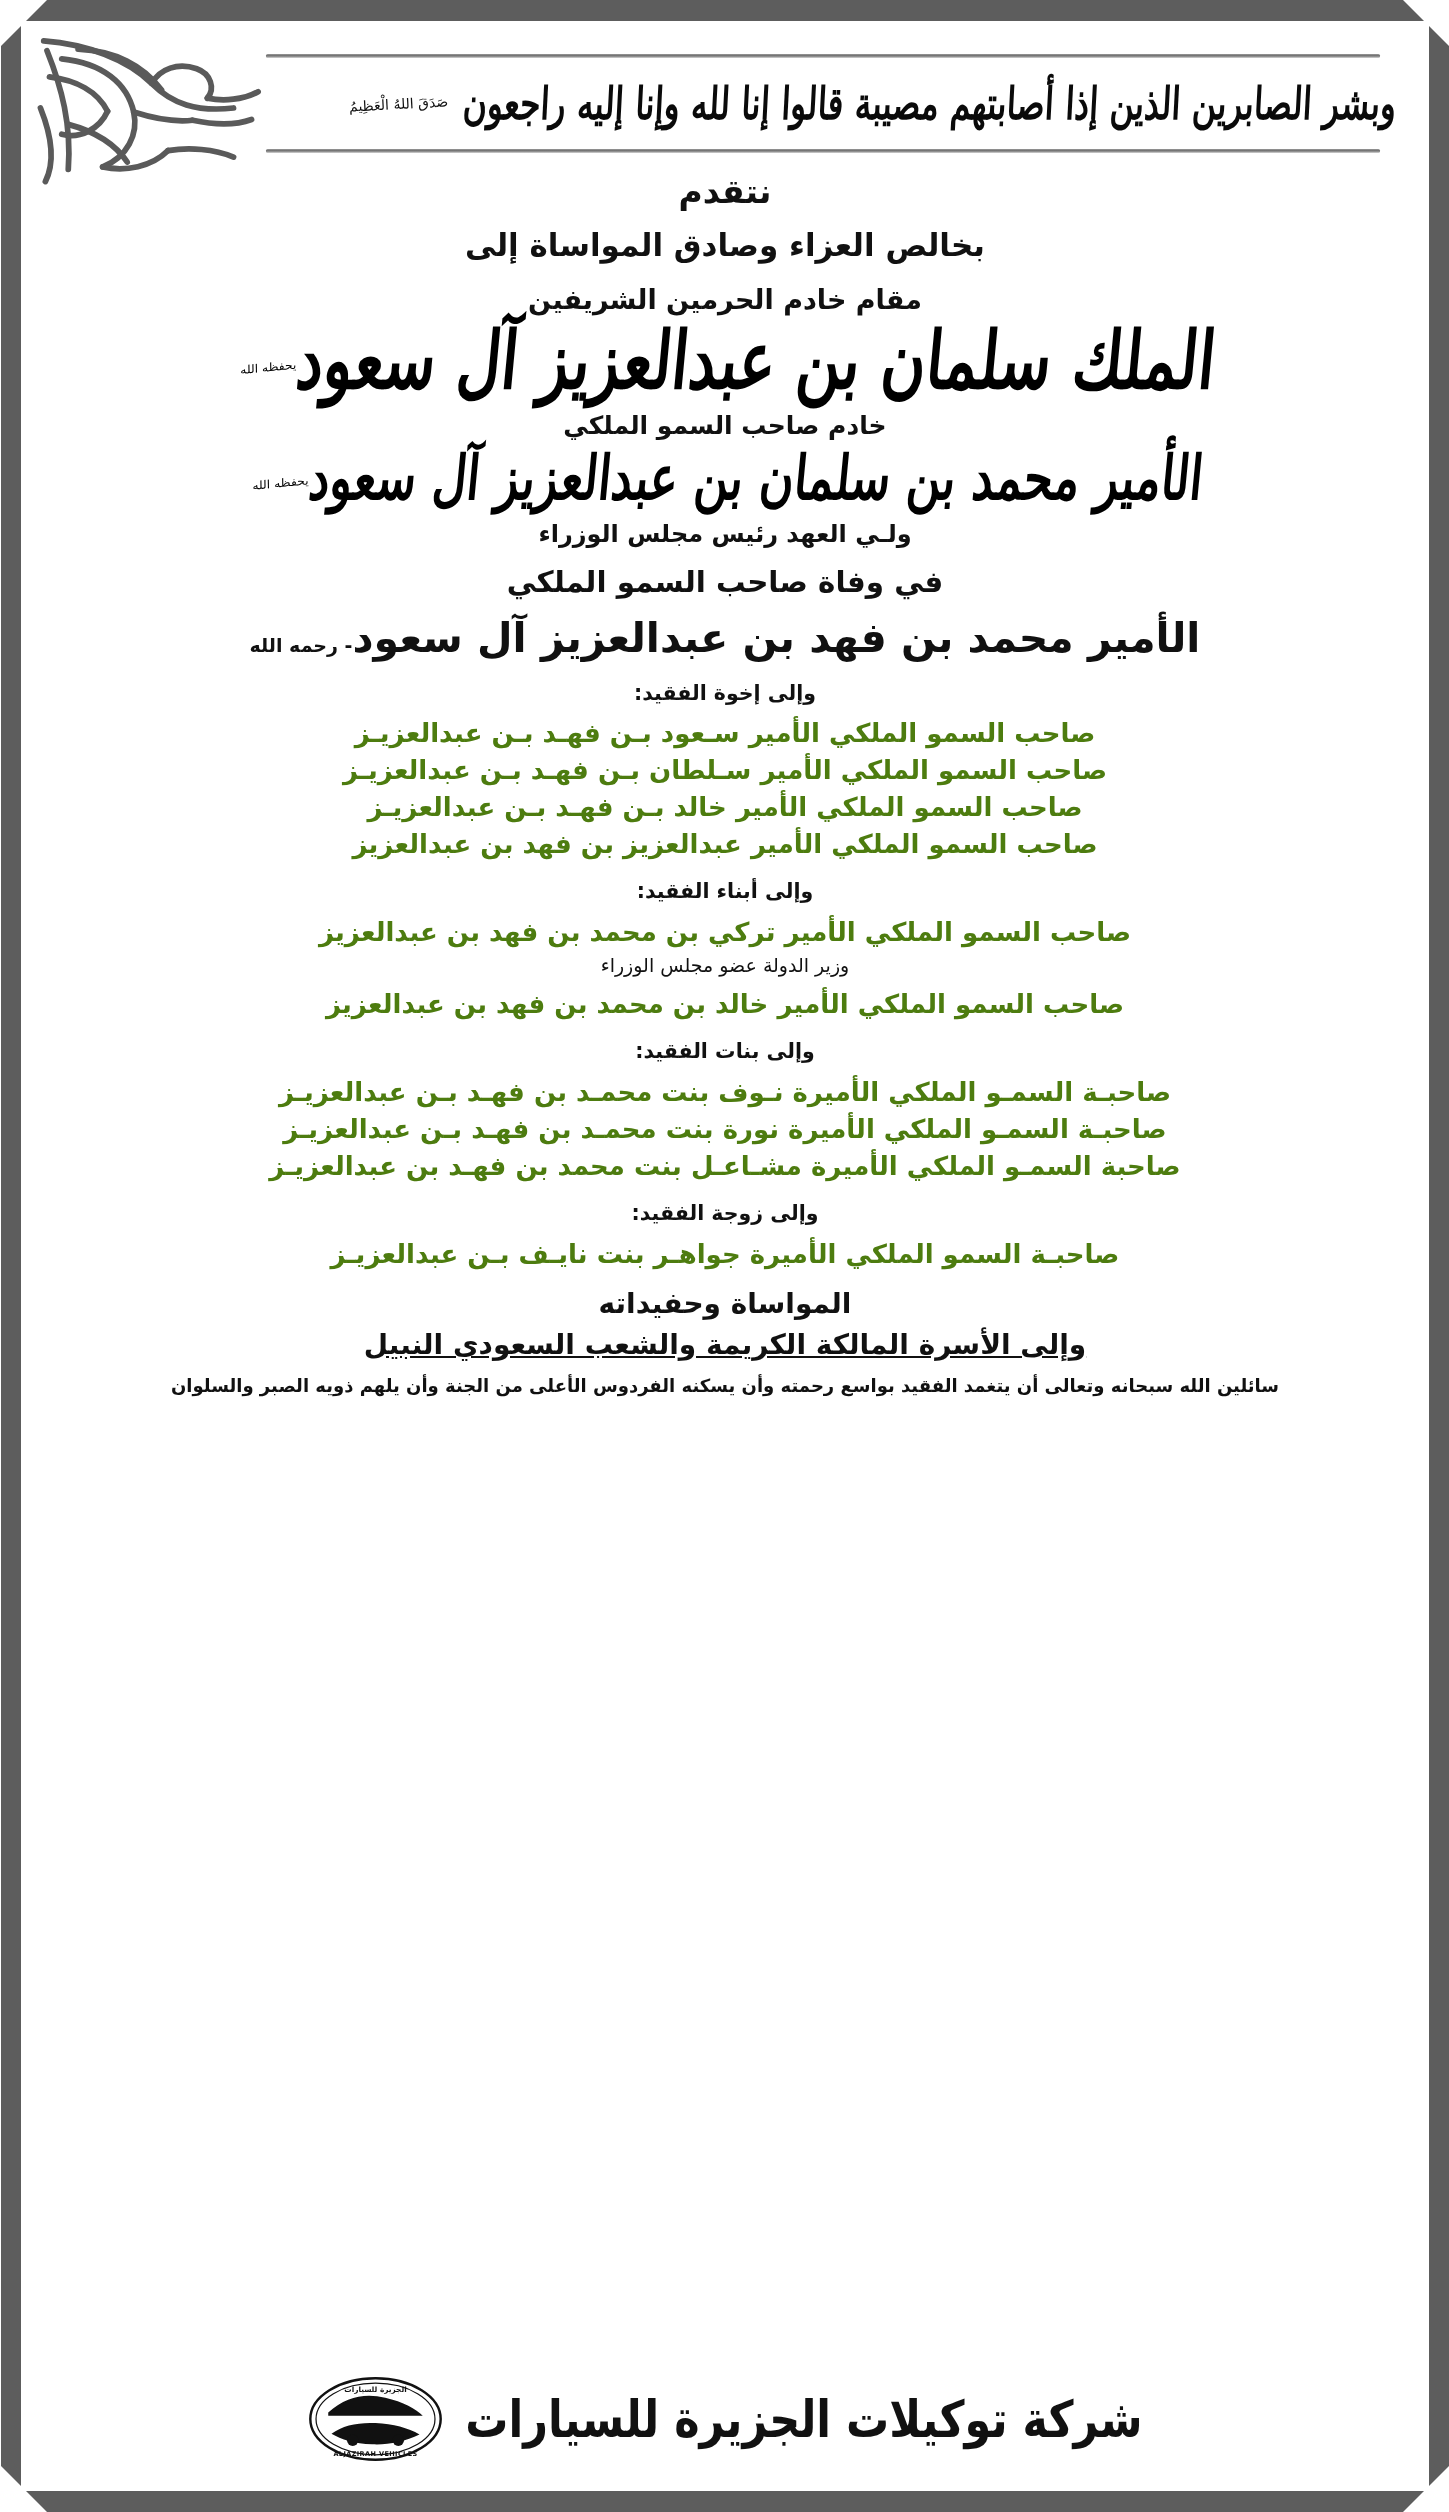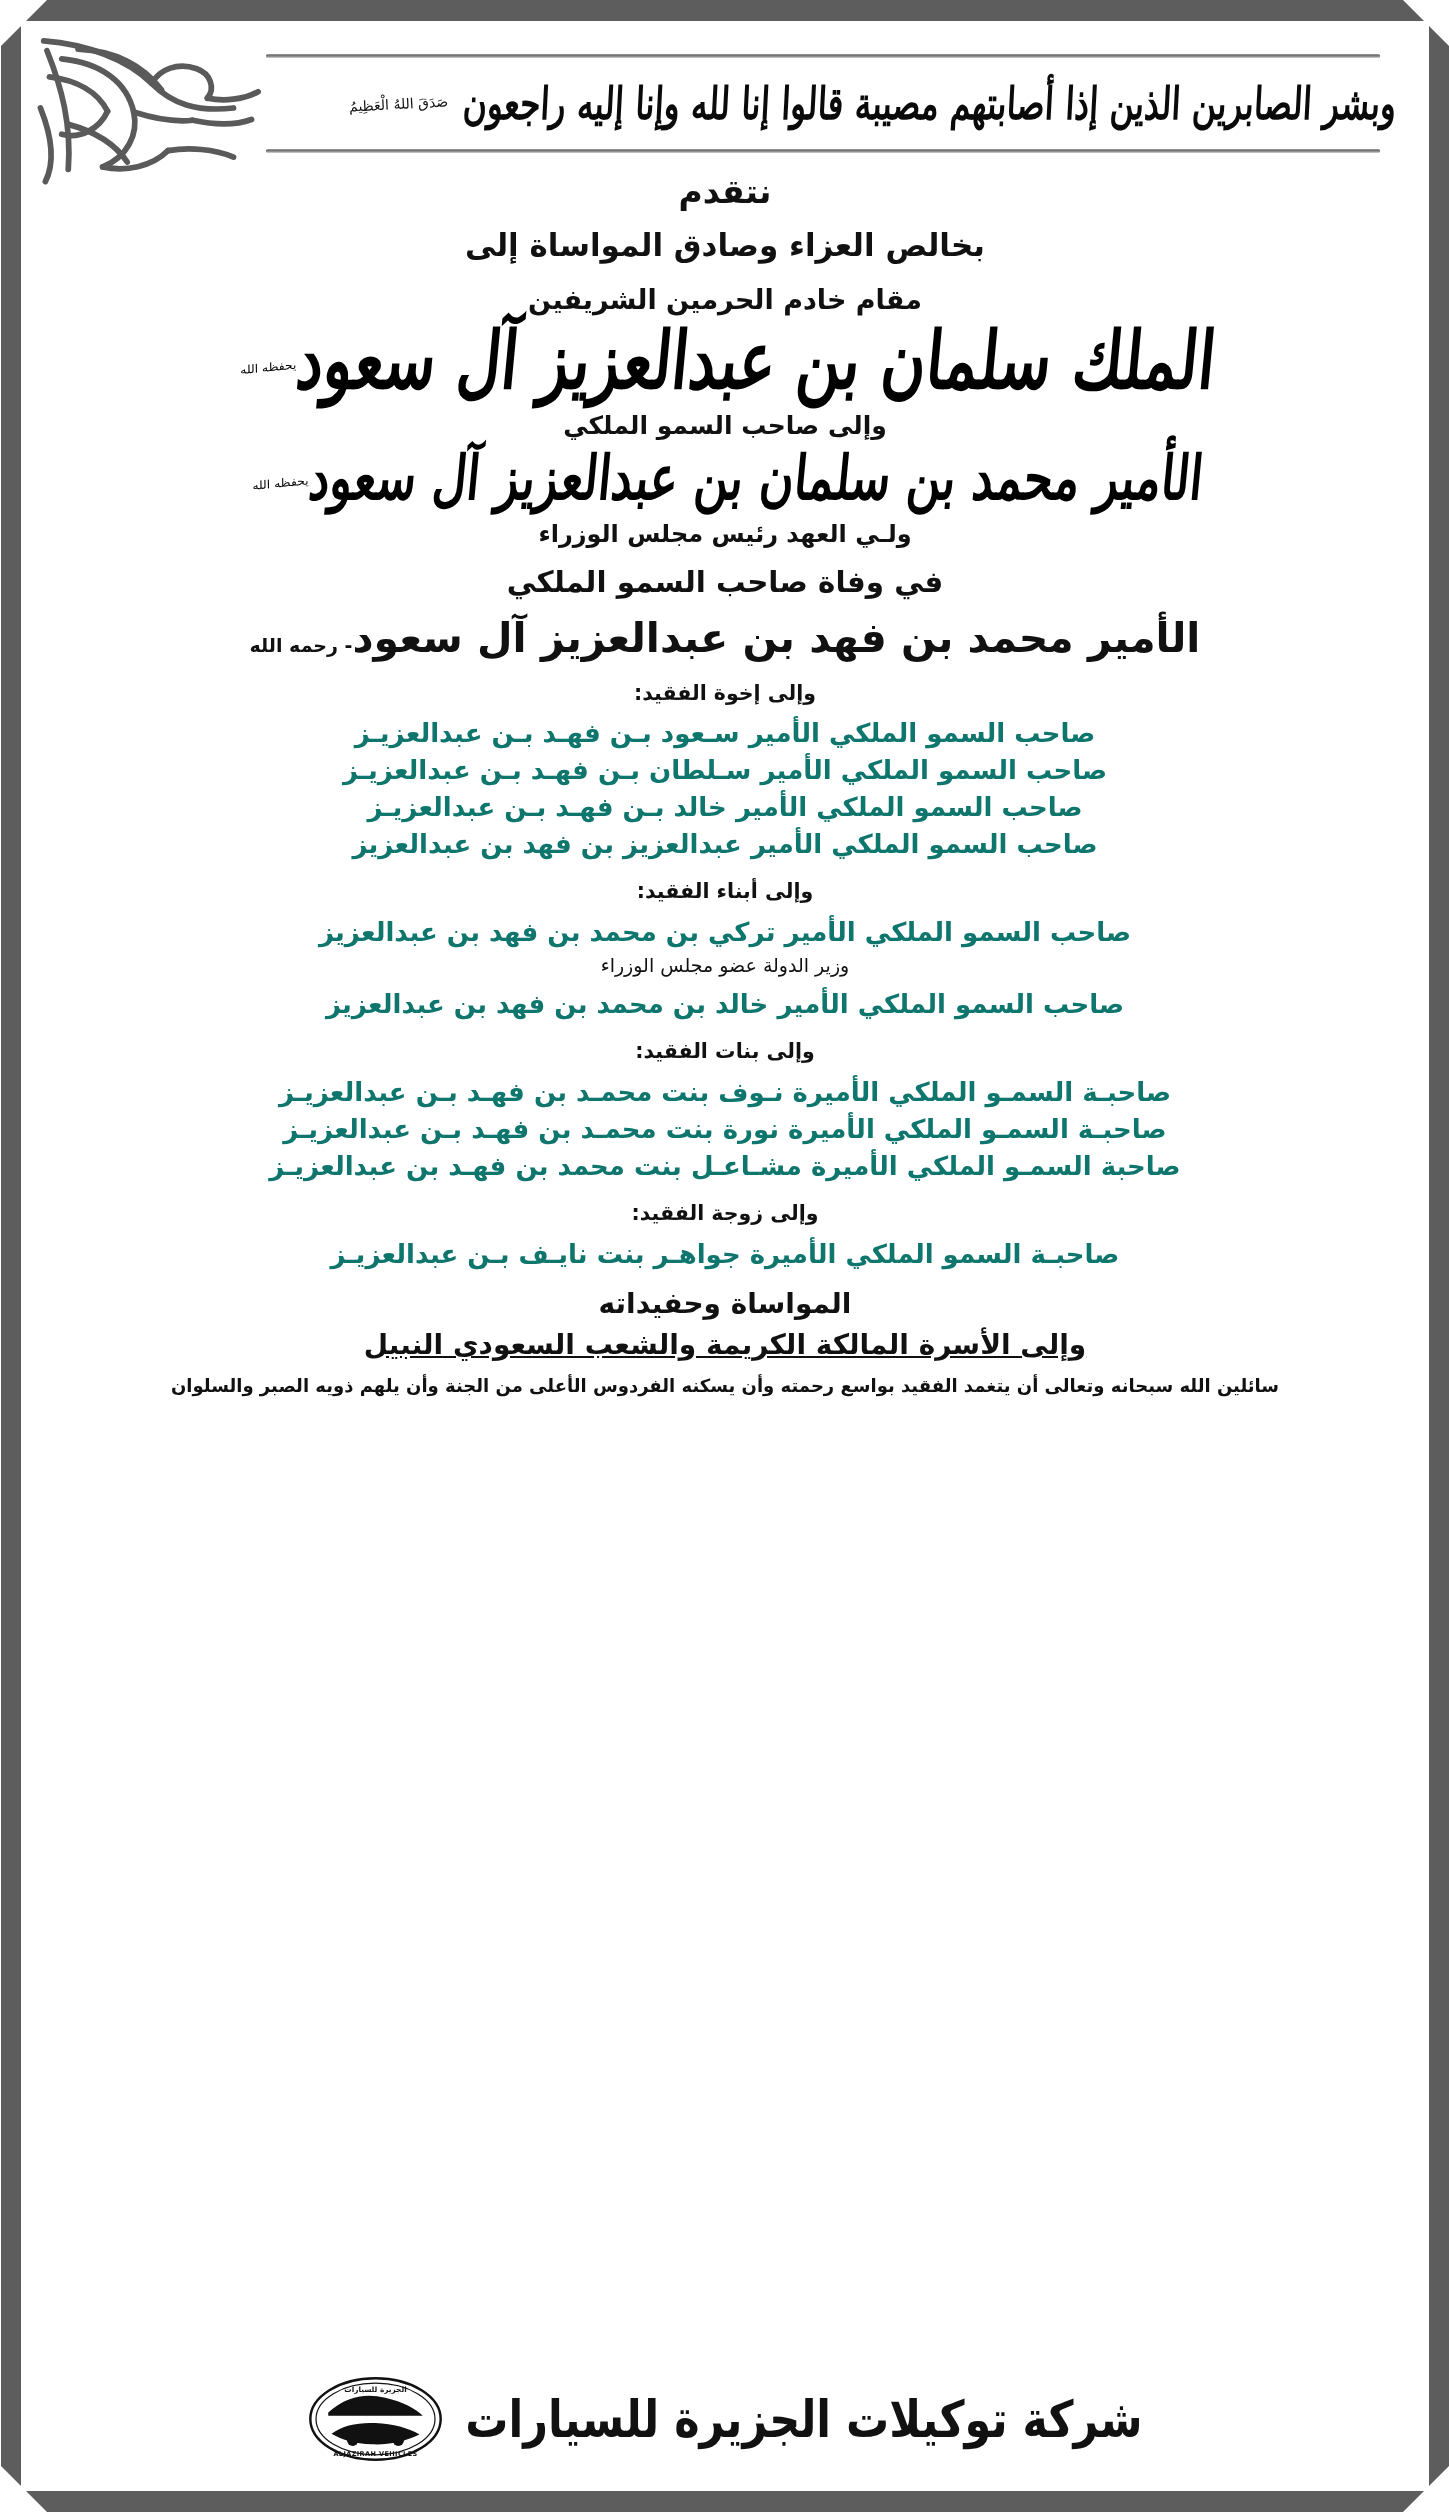--- a/index.html
+++ b/index.html
@@ -184,21 +184,21 @@
   .sec-label {
     font-size: 20.5px;
     font-weight: 700;
     margin: 16.4px 0 9.8px;
     color: #111;
   }
 
   .name-line {
     font-size: 26px;
     font-weight: 700;
-    color: #0f766e;
+    color: #4d7c0f;
     line-height: 1.42;
     letter-spacing: -0.4px;
     white-space: nowrap;
   }
   .name-line.tight { letter-spacing: -1px; }
 
   .sub-title {
     font-size: 19px;
     font-weight: 400;
     margin: 3.3px 0 8.2px;
@@ -295,21 +295,21 @@
     <div class="content">
 
       <div class="ln intro-1">نتقدم</div>
       <div class="ln intro-2">بخالص العزاء وصادق المواساة إلى</div>
       <div class="ln intro-3">مقام خادم الحرمين الشريفين</div>
 
       <div class="royal-calli">
         <span>الملك سلمان بن عبدالعزيز آل سعود</span><span class="hafizahu">يحفظه الله</span>
       </div>
 
-      <div class="ln mid-line">وإلى صاحب السمو الملكي</div>
+      <div class="ln mid-line">خادم صاحب السمو الملكي</div>
 
       <div class="royal-calli sm">
         <span>الأمير محمد بن سلمان بن عبدالعزيز آل سعود</span><span class="hafizahu">يحفظه الله</span>
       </div>
 
       <div class="ln mid-line-2">ولـي العهد رئيس مجلس الوزراء</div>
 
       <div class="ln in-death">في وفاة صاحب السمو الملكي</div>
 
       <div class="ln deceased">

